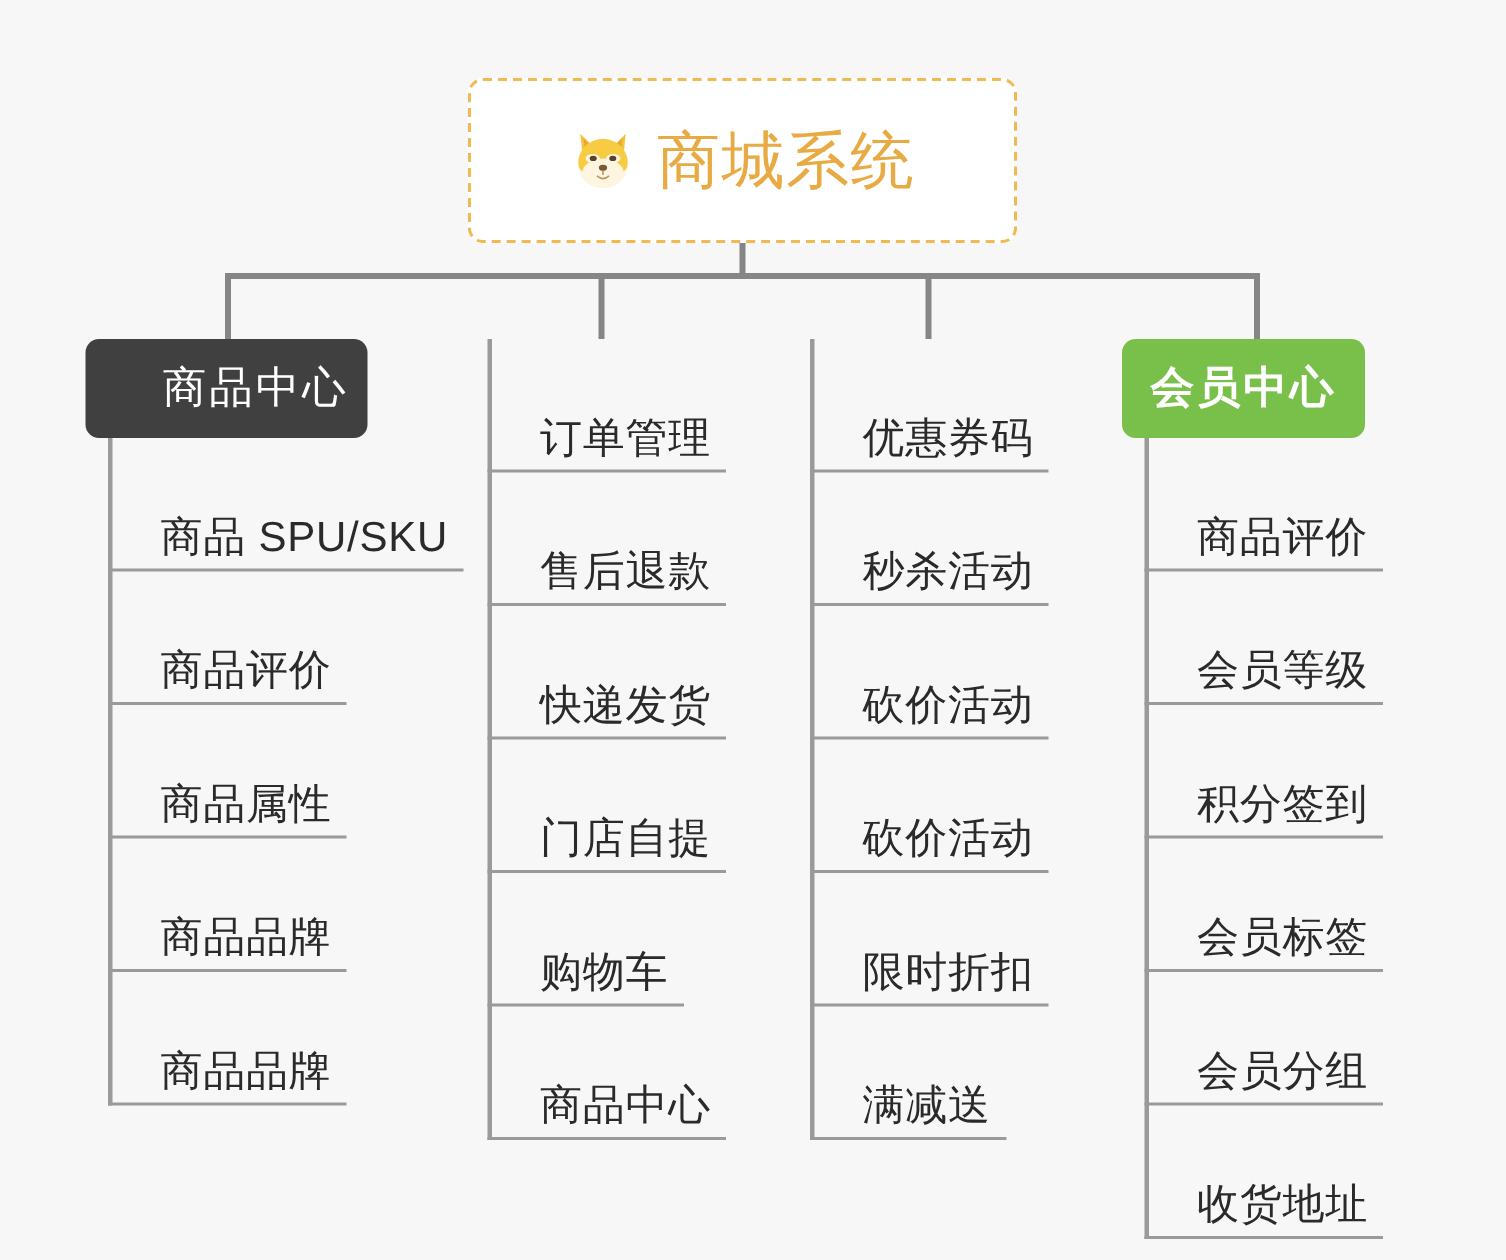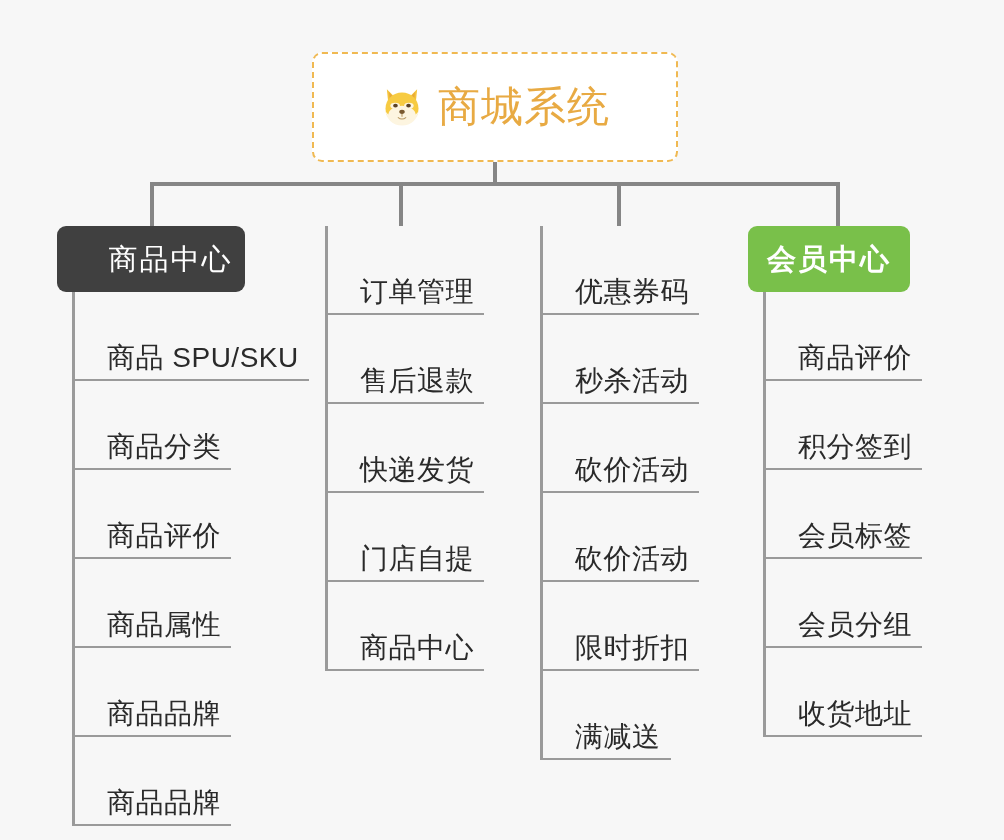--- a/index.html
+++ b/index.html
@@ -176,23 +176,20 @@
 
   <div class="column c1">
     <div class="cat-box">
       <span class="cat-label">商品中心</span>
     </div>
     <div class="leaf-list">
       <div class="leaf-item">
           <span class="leaf-inner"><span class="leaf-label">商品 SPU/SKU</span></span>
         </div>
       <div class="leaf-item">
-          <span class="leaf-inner"><span class="leaf-label">商品分类</span></span>
-        </div>
-      <div class="leaf-item">
           <span class="leaf-inner"><span class="leaf-label">商品评价</span></span>
         </div>
       <div class="leaf-item">
           <span class="leaf-inner"><span class="leaf-label">商品属性</span></span>
         </div>
       <div class="leaf-item">
           <span class="leaf-inner"><span class="leaf-label">商品品牌</span></span>
         </div>
       <div class="leaf-item">
           <span class="leaf-inner"><span class="leaf-label">商品品牌</span></span>
@@ -206,20 +203,23 @@
           <span class="leaf-inner"><span class="leaf-label">订单管理</span></span>
         </div>
       <div class="leaf-item">
           <span class="leaf-inner"><span class="leaf-label">售后退款</span></span>
         </div>
       <div class="leaf-item">
           <span class="leaf-inner"><span class="leaf-label">快递发货</span></span>
         </div>
       <div class="leaf-item">
           <span class="leaf-inner"><span class="leaf-label">门店自提</span></span>
+        </div>
+      <div class="leaf-item">
+          <span class="leaf-inner"><span class="leaf-label">购物车</span></span>
         </div>
       <div class="leaf-item">
           <span class="leaf-inner"><span class="leaf-label">商品中心</span></span>
         </div>
     </div>
   </div>
 
   <div class="column c3">
     <div class="leaf-list">
       <div class="leaf-item">
@@ -245,20 +245,23 @@
 
   <div class="column c4">
     <div class="cat-box">
       <span class="cat-label">会员中心</span>
     </div>
     <div class="leaf-list">
       <div class="leaf-item">
           <span class="leaf-inner"><span class="leaf-label">商品评价</span></span>
         </div>
       <div class="leaf-item">
+          <span class="leaf-inner"><span class="leaf-label">会员等级</span></span>
+        </div>
+      <div class="leaf-item">
           <span class="leaf-inner"><span class="leaf-label">积分签到</span></span>
         </div>
       <div class="leaf-item">
           <span class="leaf-inner"><span class="leaf-label">会员标签</span></span>
         </div>
       <div class="leaf-item">
           <span class="leaf-inner"><span class="leaf-label">会员分组</span></span>
         </div>
       <div class="leaf-item">
           <span class="leaf-inner"><span class="leaf-label">收货地址</span></span>

